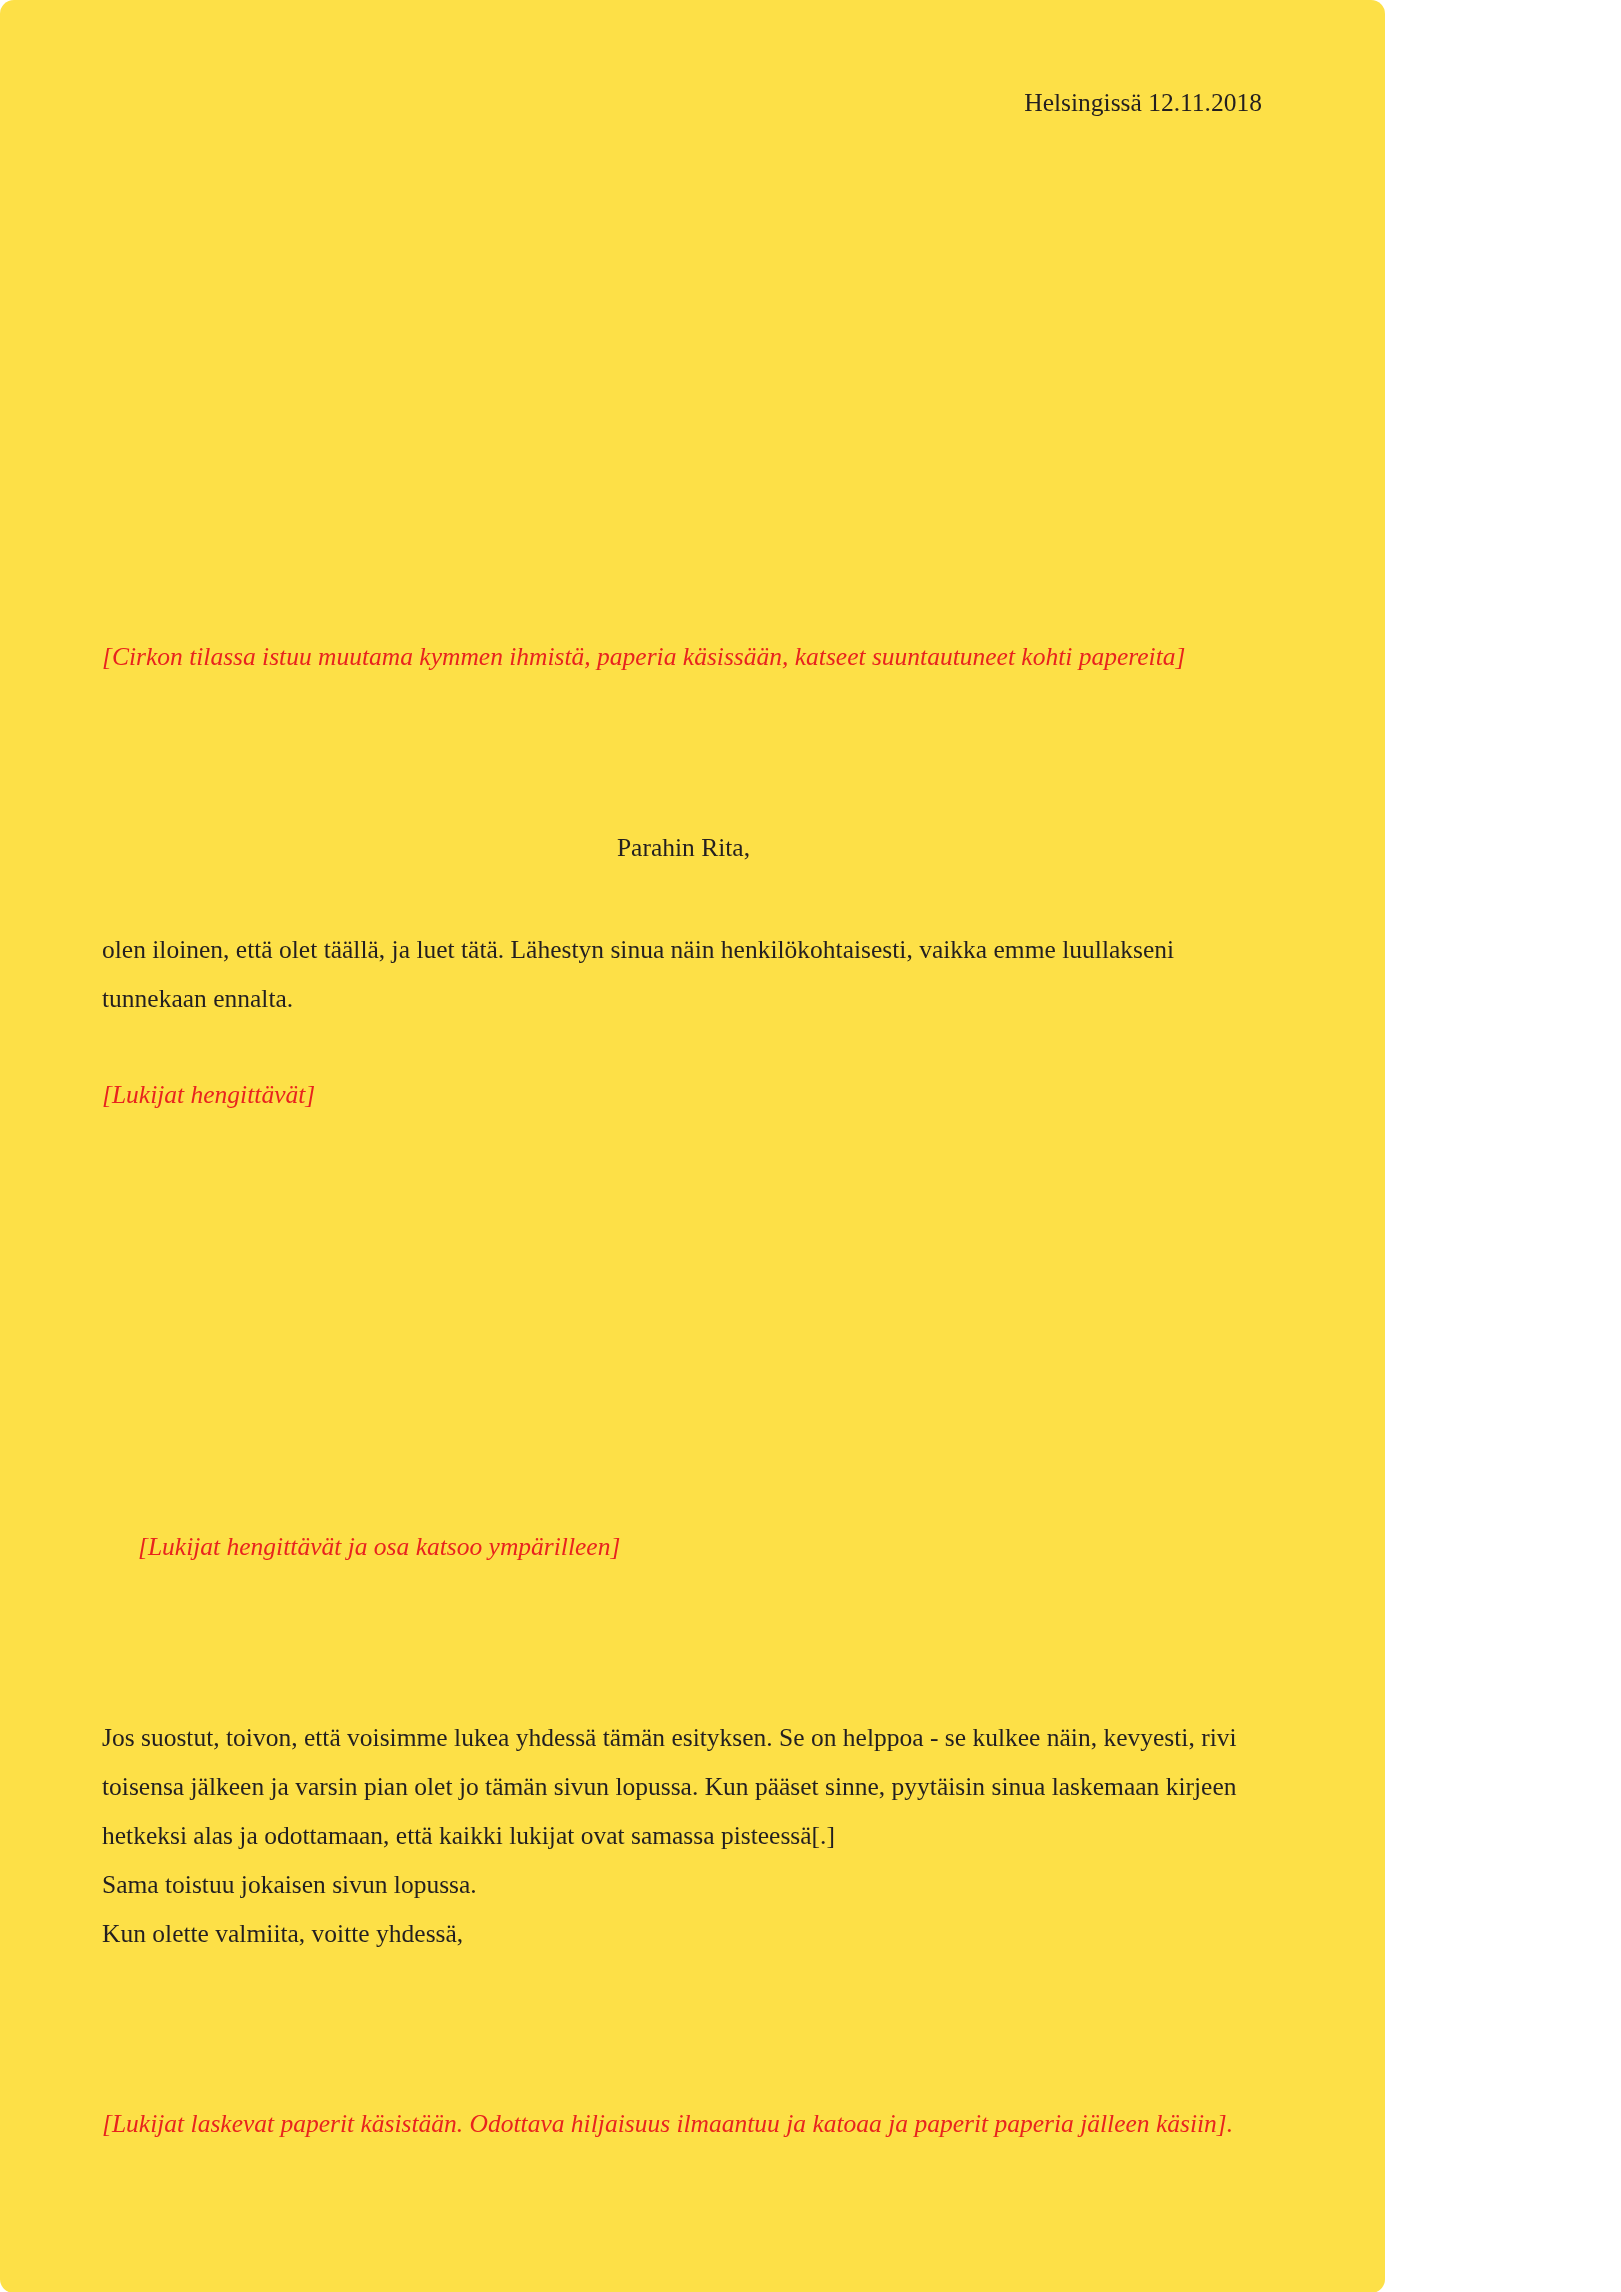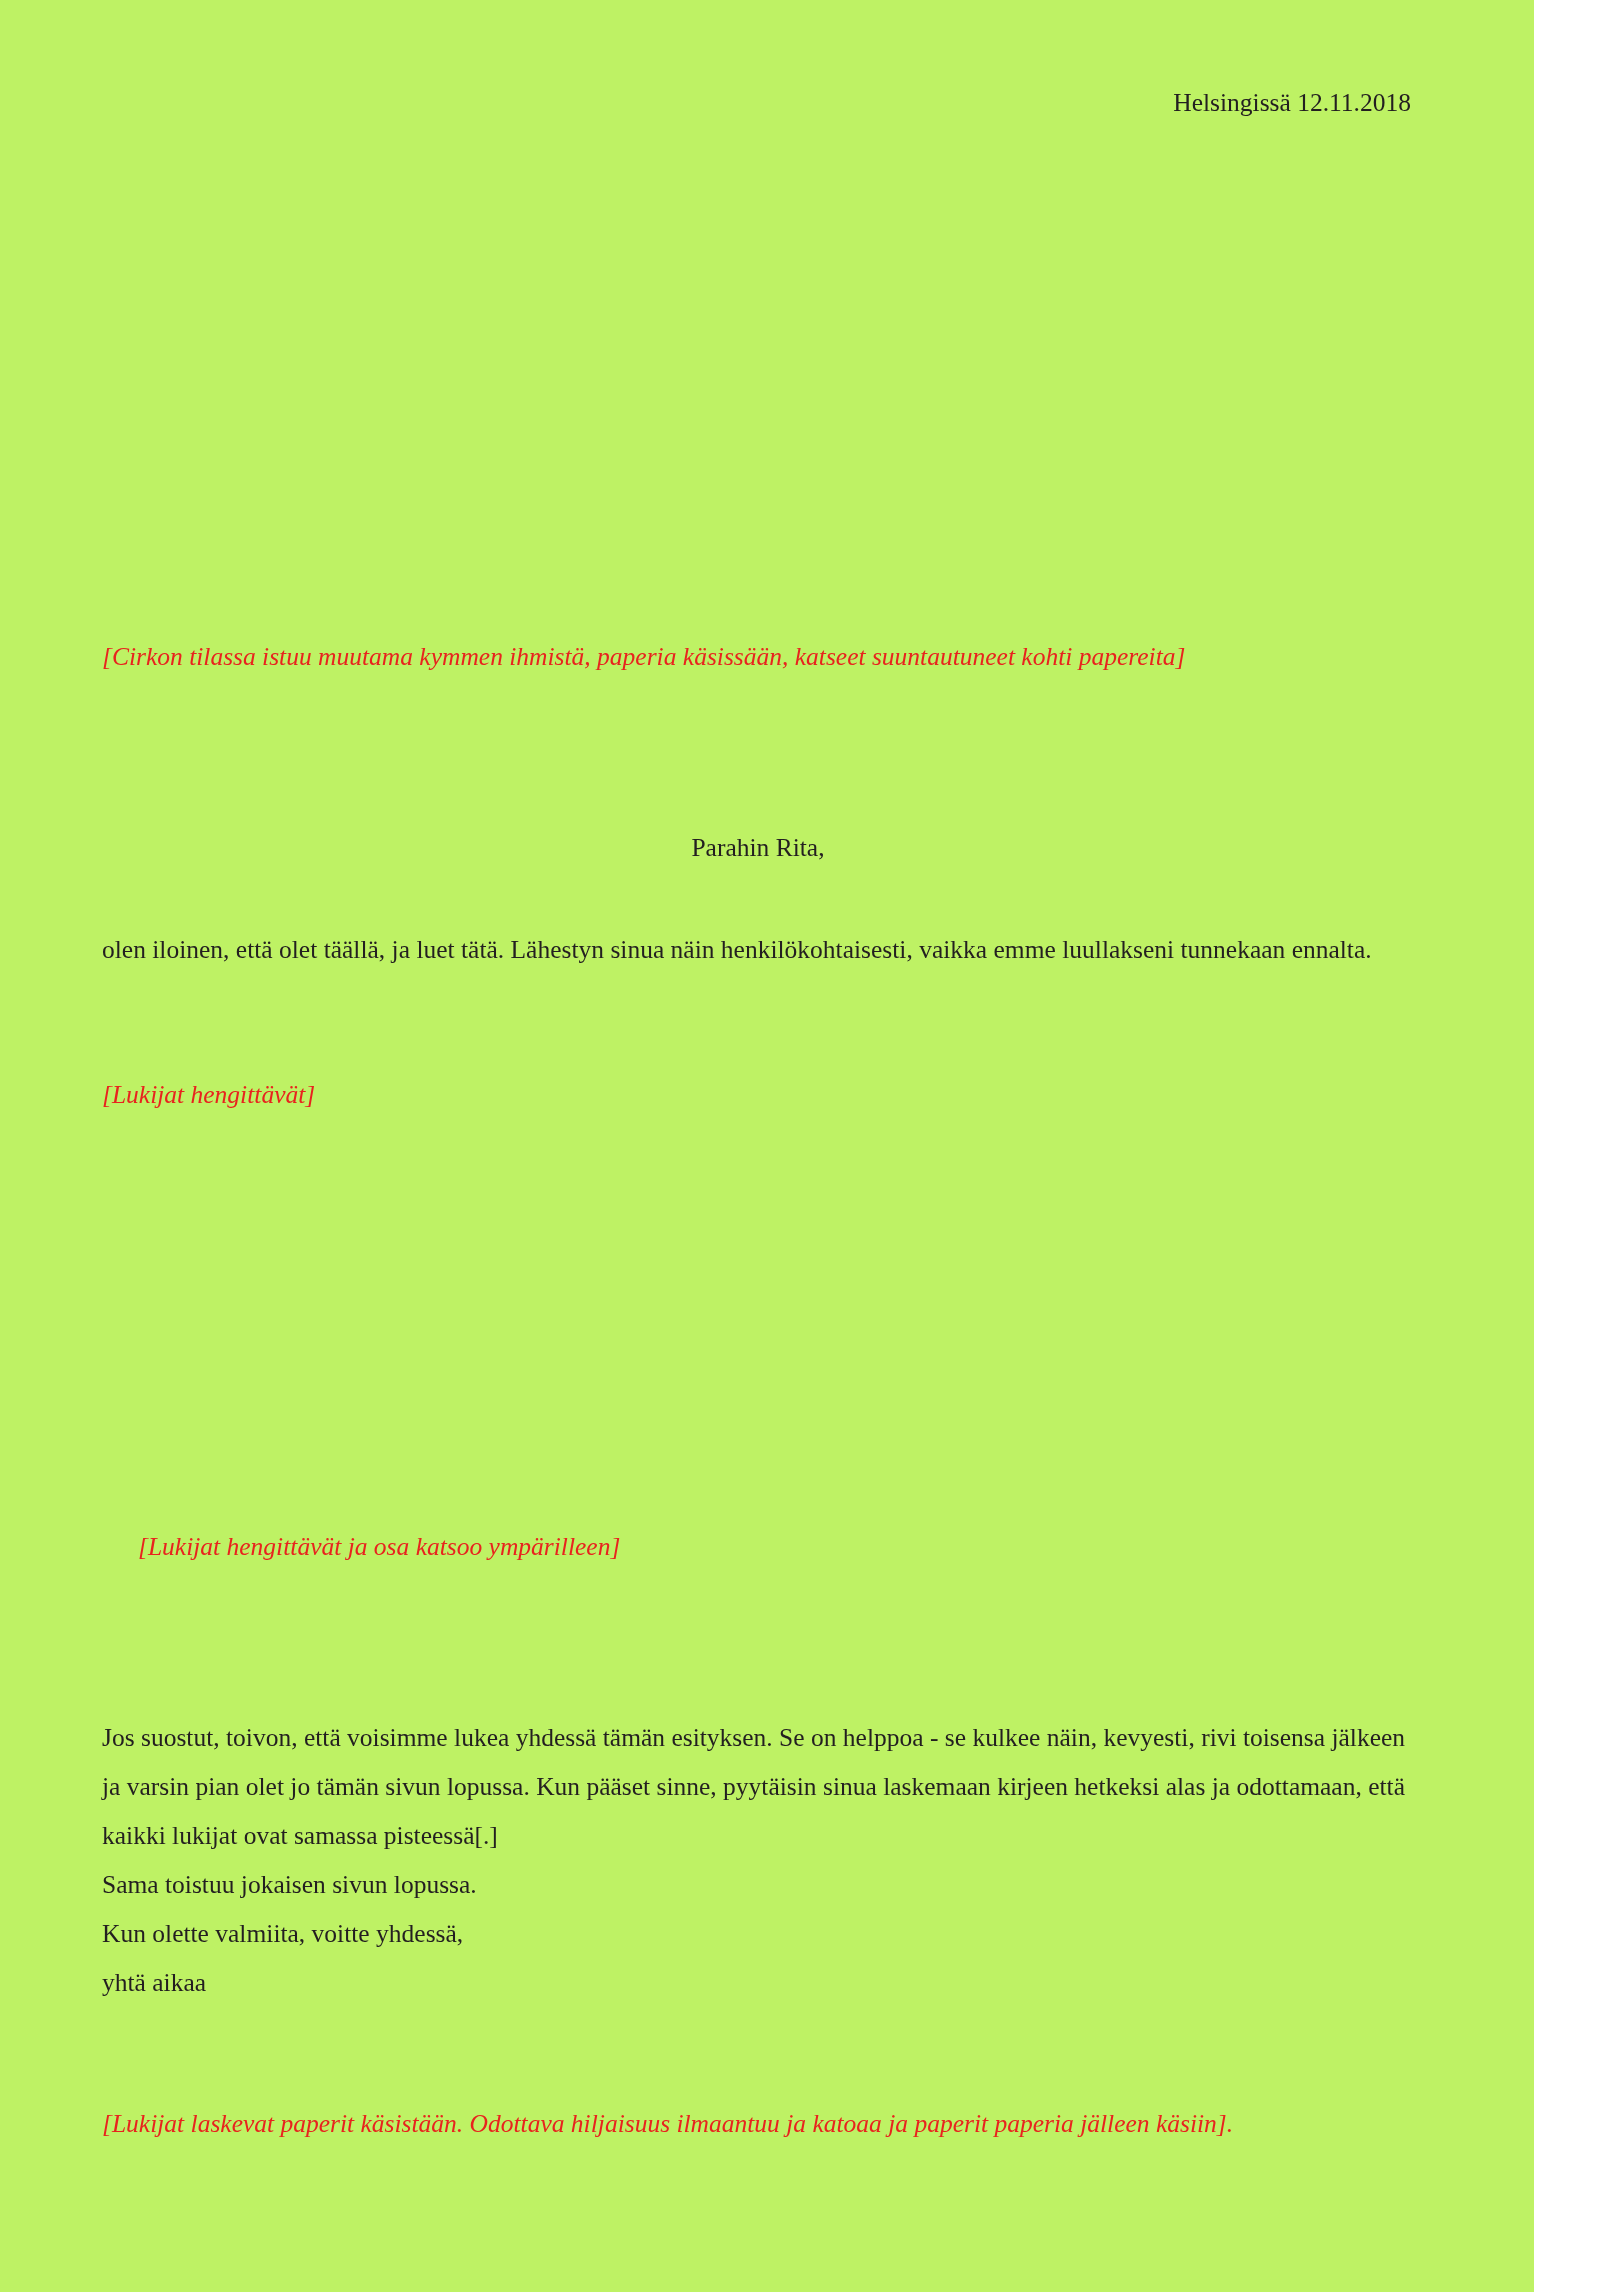--- a/index.html
+++ b/index.html
@@ -4,27 +4,28 @@
 <style>
   * { margin: 0; padding: 0; box-sizing: border-box; }
   html, body {
     background: #ffffff;
   }
   body {
     font-family: "Liberation Serif", "DejaVu Serif", serif;
   }
   .page {
     position: relative;
-    width: 1534px;
+    width: 1385px;
     height: 2293px;
-    background: #bef264;
+    background: #fde047;
     overflow: hidden;
     font-size: 25.5px;
     line-height: 49px;
     color: #231f20;
+    border-radius: 14px;
   }
   .block {
     position: absolute;
     left: 102px;
     right: 120px;
   }
   .dateline {
     position: absolute;
     top: 78px;
     left: 102px;
@@ -60,19 +61,18 @@
 
   <div class="block stage stage-breathe">[Lukijat hengittävät]</div>
 
 
   <div class="block stage stage-look">[Lukijat hengittävät ja osa katsoo ympärilleen]</div>
 
   <div class="block para-instr">
     <div>Jos suostut, toivon, että voisimme lukea yhdessä tämän esityksen. Se on helppoa - se kulkee näin, kevyesti, rivi toisensa jälkeen ja varsin pian olet jo tämän sivun lopussa. Kun pääset sinne, pyytäisin sinua laskemaan kirjeen hetkeksi alas ja odottamaan, että kaikki lukijat ovat samassa pisteessä[.]</div>
     <div>Sama toistuu jokaisen sivun lopussa.</div>
     <div>Kun olette valmiita, voitte yhdessä,</div>
-    <div>yhtä aikaa</div>
   </div>
 
   <div class="block stage stage-closing">[Lukijat laskevat paperit käsistään. Odottava hiljaisuus ilmaantuu ja katoaa ja paperit paperia jälleen käsiin].</div>
 
 </div>
 
 
 </body></html>

